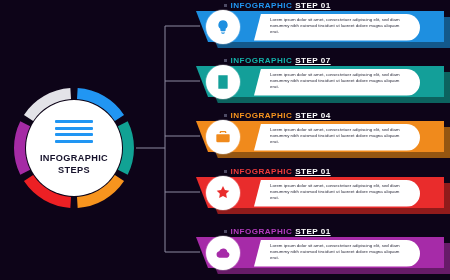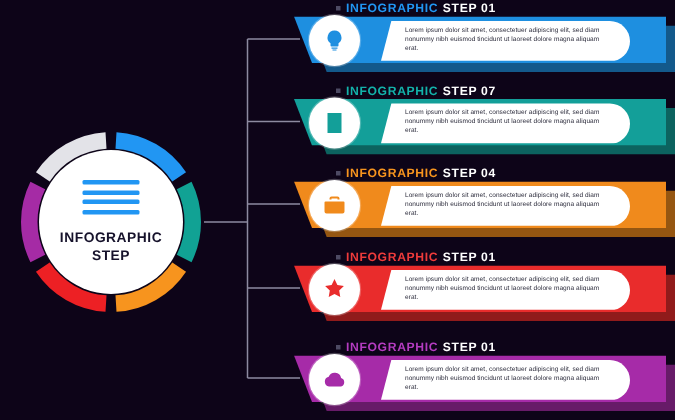--- a/index.html
+++ b/index.html
@@ -97,21 +97,21 @@
     gap: 3px;
   }
   .step-heading .bullet {
     width: 2.6px;
     height: 2.6px;
     background: #4d4a63;
     display: inline-block;
     margin-right: 1px;
   }
   .step-heading .kicker { color: inherit; }
-  .step-heading .num { color: #ffffff; }
+  .step-heading .num { color: #ffffff; text-decoration: underline; }
 
   .step-body {
     position: absolute;
     left: 0;
     top: 9px;
     width: 254px;
     height: 37px;
   }
   .bar-shadow {
     position: absolute;
@@ -192,21 +192,21 @@
         </g>
     </svg>
     <div id="hub-face">
       <span id="hub-icon">
         <i style="background: rgb(33, 150, 243);"></i>
           <i style="background: rgb(33, 150, 243);"></i>
           <i style="background: rgb(33, 150, 243);"></i>
           <i style="background: rgb(33, 150, 243);"></i>
       </span>
       <div class="hub-title">INFOGRAPHIC</div>
-      <div class="hub-title">STEP</div>
+      <div class="hub-title">STEPS</div>
     </div>
   </div>
 
   <div id="steps-host">
       <div class="step" style="top: 2px;">
         <div class="step-heading">
           <span class="bullet"></span>
           <span class="kicker" style="color: rgb(33, 150, 243);">INFOGRAPHIC</span>
           <span class="num">STEP 01</span>
         </div>

